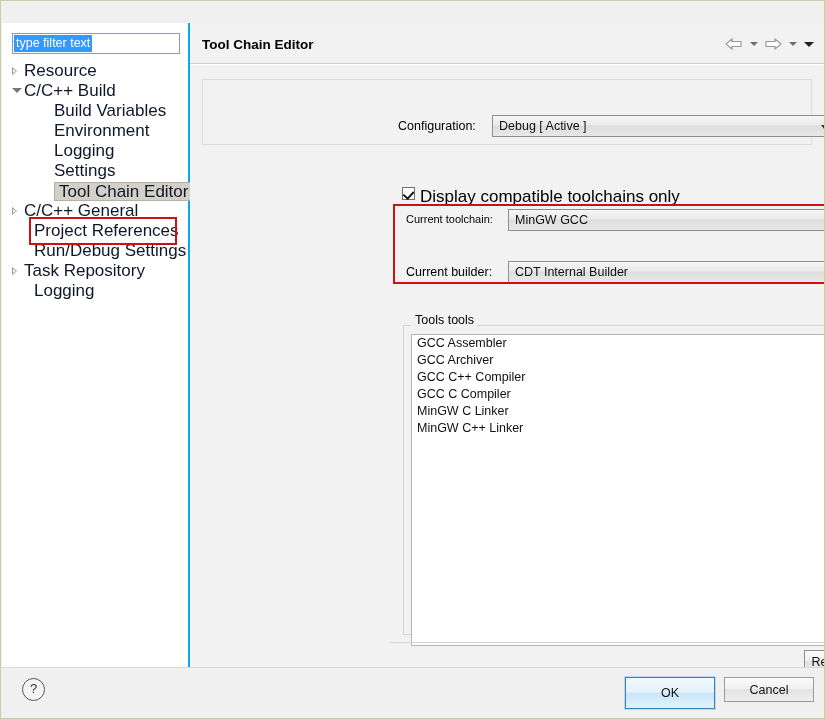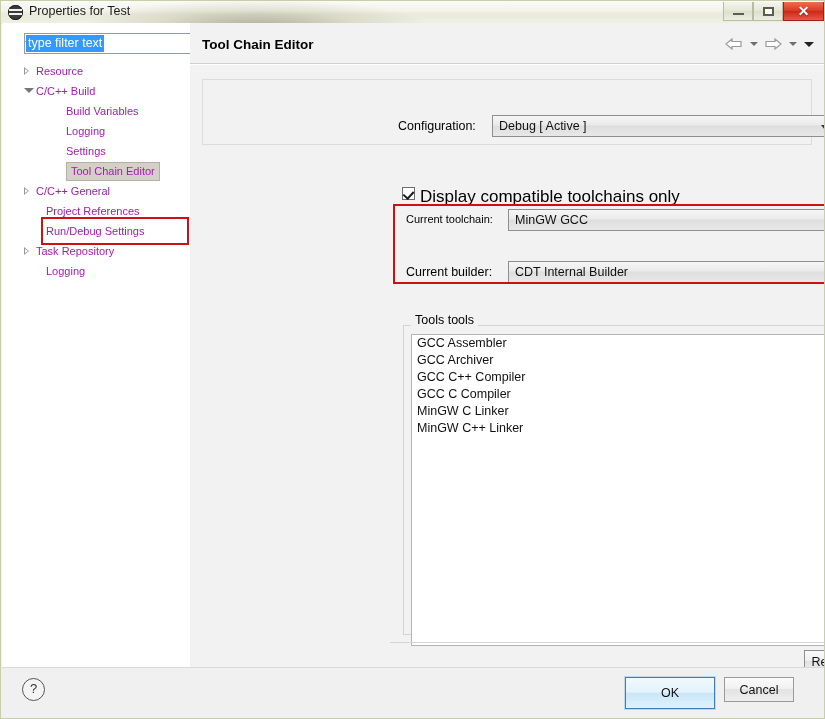--- a/index.html
+++ b/index.html
@@ -107,25 +107,25 @@
   
   #dialog-body {
     position: absolute;
     left: 1px; top: 22px;
     width: 823px;
     height: 644px;
     background: #ffffff;
   }
   #left-pane {
     position: absolute;
-    left: 12px; top: 0;
+    left: 0; top: 0;
     width: 188px;
     height: 644px;
     background: #ffffff;
-    border-right: 4px solid #0ea5e9;
+    border-right: 2px solid #0ea5e9;
     box-sizing: border-box;
   }
   #filter-input {
     position: absolute;
     left: 10px; top: 10px;
     width: 168px;
     height: 21px;
     box-sizing: border-box;
     border: 1px solid #8d9bb5;
     background: #ffffff;
@@ -149,22 +149,22 @@
   
   #tree {
     position: absolute;
     left: 0; top: 38px;
     width: 186px;
   }
   .tree-item {
     position: relative;
     height: 20px;
     line-height: 20px;
-    font-size: 11px;
-    color: #a21caf;
+    font-size: 17px;
+    color: #0f172a;
     white-space: nowrap;
     cursor: default;
   }
   .tree-item .label {
     position: absolute;
     top: 0;
     line-height: 20px;
   }
   .tw {
     position: absolute;
@@ -453,72 +453,57 @@
     background: linear-gradient(to bottom, #f2f9fd 0%, #e2f2fc 48%, #c8e6f8 50%, #e0f2fc 100%);
     font-size: 12.5px;
     font-family: "Liberation Sans", sans-serif;
     text-align: center;
     color: #111;
     padding: 0;
   }
   #cancel-btn {
     position: absolute;
     left: 722px; top: 9px;
-    width: 70px; height: 25px;
+    width: 90px; height: 25px;
     box-sizing: border-box;
     border: 1px solid #9a9a9a;
     background: linear-gradient(to bottom, #fbfbfb 0%, #f0f0f0 48%, #e3e3e3 50%, #eeeeee 100%);
     font-size: 12.5px;
     font-family: "Liberation Sans", sans-serif;
     text-align: center;
     color: #111;
     padding: 0;
   }
 </style>
 </head>
 <body>
 
 <div id="window">
 
-  <div id="titlebar">
-    <div class="glow"></div>
-    <div id="app-icon">
-      <div class="bar b1"></div>
-        <div class="bar b2"></div>
-    </div>
-    <div id="title-text">Properties for Test</div>
-
-    <div class="wbtn" id="btn-min">
-      <div class="glyph"></div>
-    </div>
-    <div class="wbtn" id="btn-max">
-      <div class="glyph"></div>
-    </div>
-    <div class="wbtn" id="btn-close">
-      <div class="glyph">✕</div>
-    </div>
-  </div>
 
   <div id="dialog-body">
 
     <div id="left-pane">
       <input id="filter-input" placeholder="type filter text" style="">
       <div id="filter-sel">type filter text</div>
 
       <div id="tree">
           <div class="tree-item">
             <span class="tw tw-closed" style="left: 10px;"></span>
             <span class="label" style="left: 22px;">Resource</span>
           </div>
           <div class="tree-item">
             <span class="tw tw-open" style="left: 10px;"></span>
             <span class="label" style="left: 22px;">C/C++ Build</span>
           </div>
           <div class="tree-item">
             <span class="label" style="left: 52px;">Build Variables</span>
+          </div>
+          <div class="tree-item">
+            <span class="label" style="left: 52px;">Environment</span>
           </div>
           <div class="tree-item">
             <span class="label" style="left: 52px;">Logging</span>
           </div>
           <div class="tree-item">
             <span class="label" style="left: 52px;">Settings</span>
           </div>
           <div class="tree-item selected">
             <span class="label" style="left: 52px;">Tool Chain Editor</span>
           </div>

